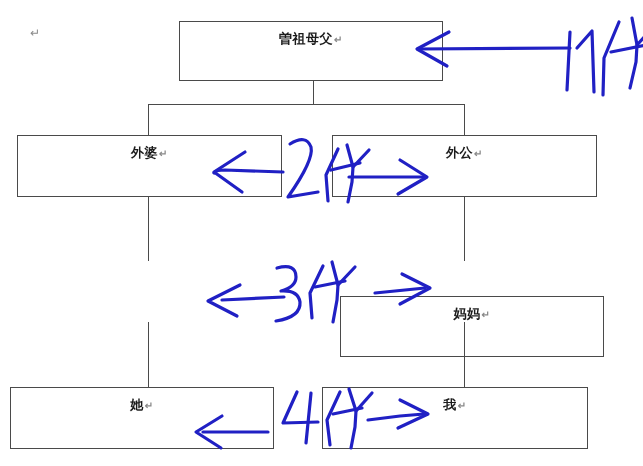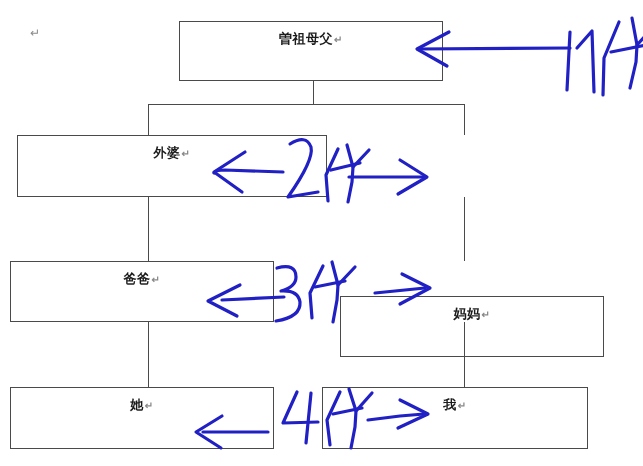--- a/index.html
+++ b/index.html
@@ -87,32 +87,32 @@
 
   <div class="conn conn-v" style="left:148px; top:322px; height:65px;"></div>
   <div class="conn conn-v" style="left:464px; top:322px; height:65px;"></div>
 
   <div class="box" style="left:179px; top:21px; width:264px; height:60px;">
     <div class="box-label">
       <span>曽祖母父</span><span class="ret">↵</span>
     </div>
   </div>
 
-  <div class="box" style="left:17px; top:135px; width:310px; height:62px;">
+  <div class="box" style="left:17px; top:135px; width:265px; height:62px;">
     <div class="box-label">
       <span>外婆</span><span class="ret">↵</span>
     </div>
   </div>
 
-
-  <div class="box" style="left:10px; top:261px; width:264px; height:61px;">
-    <div class="box-label">
-      <span>爸爸</span><span class="ret">↵</span>
-    </div>
-  </div>
+  <div class="box" style="left:332px; top:135px; width:265px; height:62px;">
+    <div class="box-label">
+      <span>外公</span><span class="ret">↵</span>
+    </div>
+  </div>
+
 
   <div class="box" style="left:340px; top:261px; width:264px; height:61px;margin-top:35px;">
     <div class="box-label">
       <span>妈妈</span><span class="ret">↵</span>
     </div>
   </div>
 
   <div class="box" style="left:10px; top:387px; width:264px; height:62px;">
     <div class="box-label">
       <span>她</span><span class="ret">↵</span>

